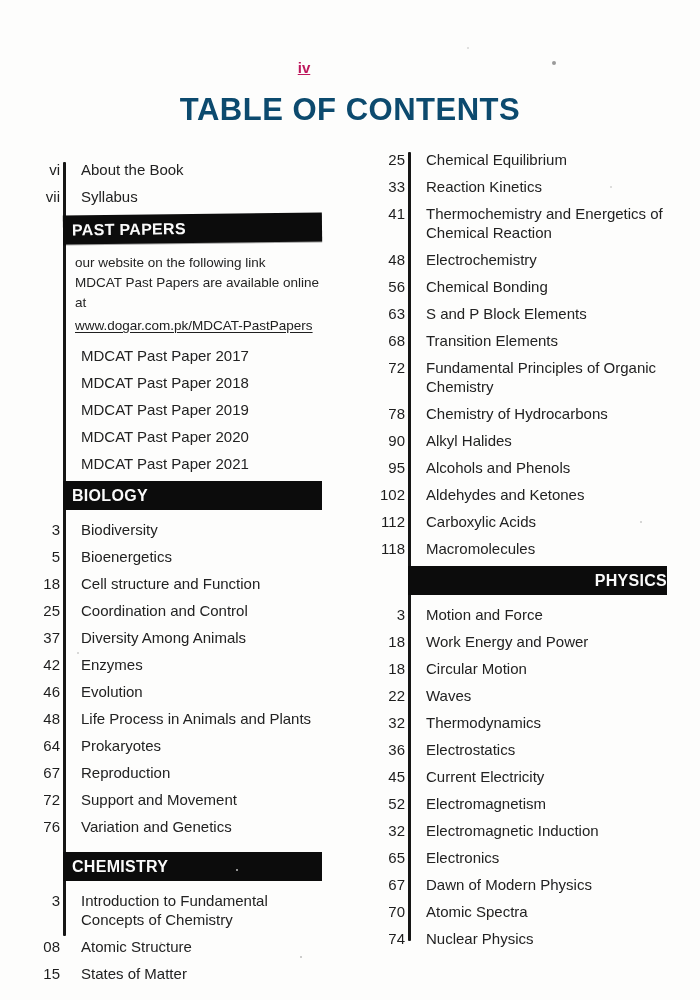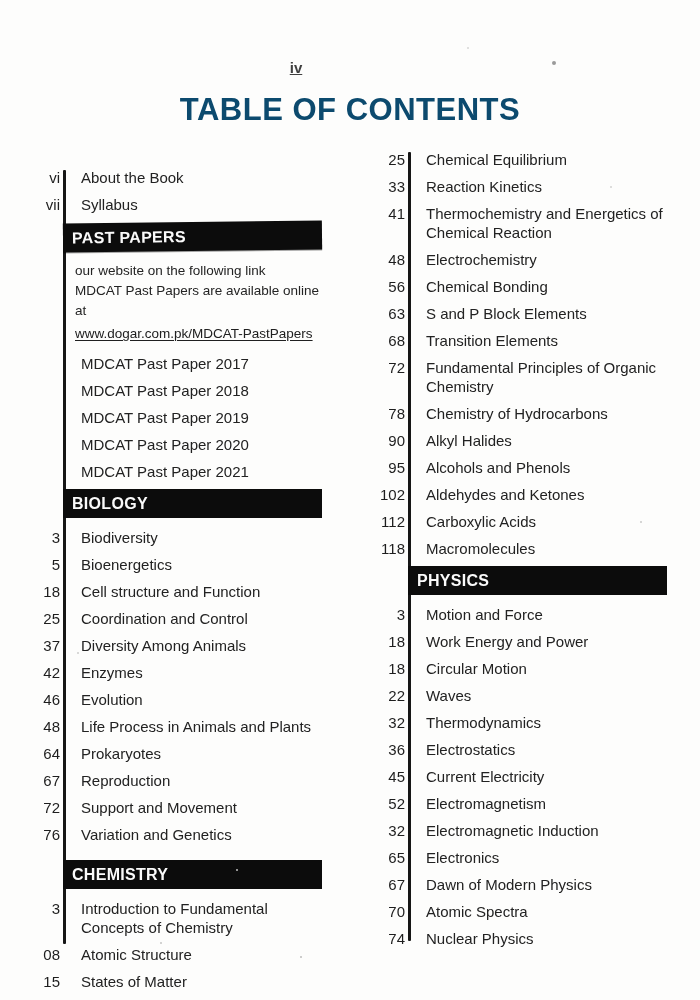--- a/index.html
+++ b/index.html
@@ -10,36 +10,36 @@
     -webkit-font-smoothing:antialiased;
   }
   .page{
     position:relative;
     width:700px;height:1000px;
     background:#fdfdfc;
     color:#1e1e1e;
     overflow:hidden;
   }
   .folio{
-    position:absolute;top:59px;left:8px;width:576px;
+    position:absolute;top:59px;left:16px;width:576px;
     text-align:center;
     font-size:15px;font-weight:bold;
     text-decoration:underline;
-    color:#404040;
+    color:#be185d;
   }
   .title{
     position:absolute;top:92px;left:0;width:700px;
     margin:0;
     text-align:center;
     font-size:31px;font-weight:bold;
     letter-spacing:0.5px;
     color:#0c4a6e;
   }
   .col{position:absolute;width:300px;}
-  .col-left{top:168px;left:26px;height:780px;}
+  .col-left{top:160px;left:26px;height:780px;}
   .col-right{top:150px;left:368px;height:795px;}
   .rule{
     position:absolute;top:2px;bottom:4px;width:3px;
     background:#161616;border-radius:1px;
   }
   .col-left .rule{left:37px;}
   .col-right .rule{left:40px;}
   .row{
     display:flex;align-items:flex-start;
     margin-bottom:8px;
@@ -70,21 +70,21 @@
     letter-spacing:0.3px;
     line-height:29px;
     padding-left:9px;
     box-sizing:border-box;
     width:259px;
   }
   .col-left .bar{margin-left:37px;}
   .col-right .bar{margin-left:40px;}
   .bar-tilt{transform:rotate(-0.7deg);box-shadow:0 1px 0 rgba(0,0,0,0.35);}
   .bar-chem{margin-top:16px;}
-  .bar-phys{}
+  .bar-phys{text-align:right;}
   .note{
     margin:9px 0 2px 0;
     padding-left:49px;
   }
   .note div{
     font-size:13.5px;line-height:20px;color:#242424;
   }
   .link{
     margin:5px 0 13px 0;
     padding-left:49px;

